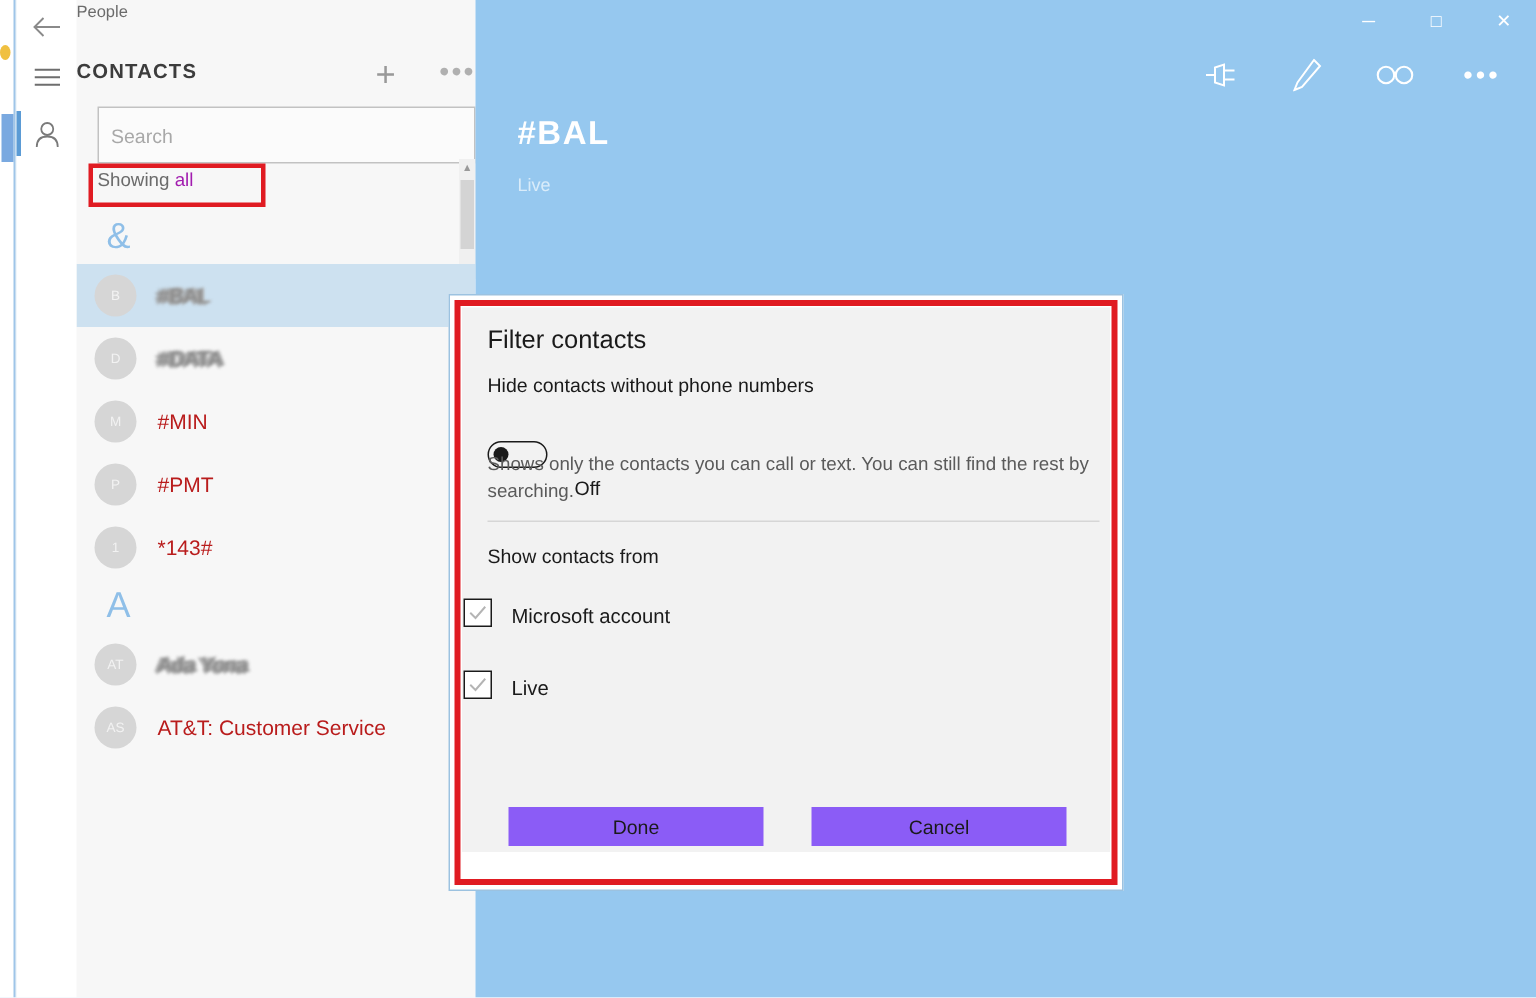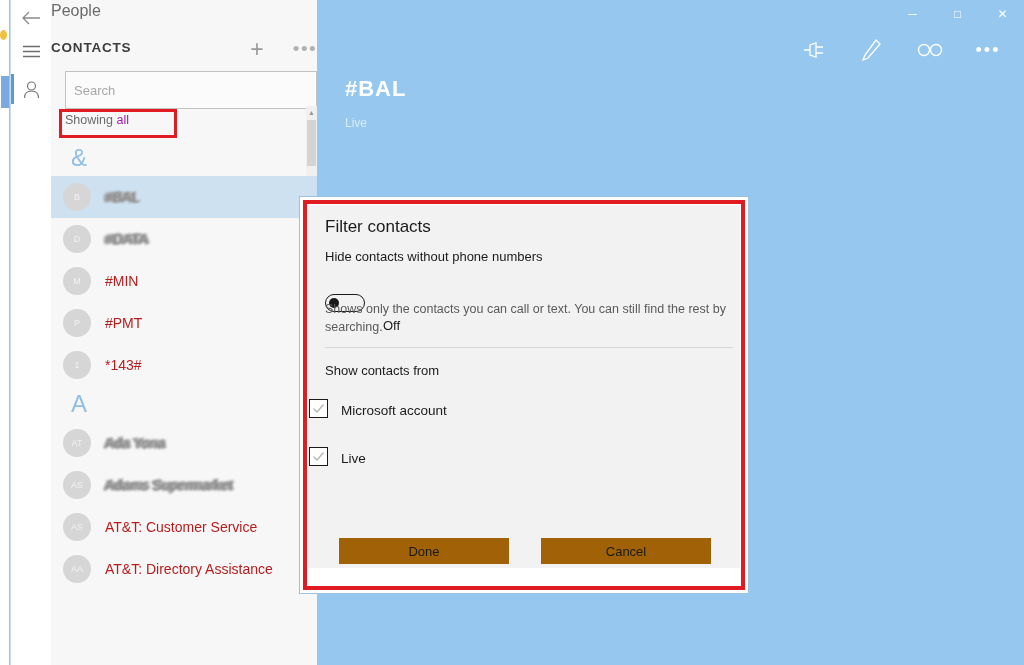--- a/index.html
+++ b/index.html
@@ -64,21 +64,21 @@
   }
 
   
   .contacts-pane {
     position: absolute; left: 40px; top: 0;
     width: 266px; height: 665px;
     background: #f7f7f7;
   }
   .pane-title {
     position: absolute; left: 0; top: 2px;
-    font-size: 16px; color: #6b6b6b;
+    font-size: 11px; color: #6b6b6b;
   }
   .contacts-header {
     position: absolute; left: 0; top: 38px;
     width: 266px; height: 26px;
   }
   .contacts-label {
     position: absolute; left: 0; top: 2px;
     font-size: 13.5px; font-weight: bold;
     letter-spacing: 0.8px; color: #3c3c3c;
   }
@@ -280,21 +280,21 @@
   .checkbox svg { position: absolute; left: 1px; top: 1px; }
   .check-label { margin-left: 13px; font-size: 13.5px; color: #1a1a1a; }
 
   .dlg-buttons {
     position: absolute; left: 31px; top: 333px;
     width: 372px;
     display: flex; justify-content: space-between;
   }
   .dlg-btn {
     width: 170px; height: 26px;
-    background: #a16207;
+    background: #8b5cf6;
     border: none;
     font-family: "Liberation Sans", sans-serif;
     font-size: 13px; color: #1a1a1a;
     cursor: pointer;
   }
 </style>
 </head>
 <body>
 
 <div id="app">
@@ -368,29 +368,21 @@
             <div class="avatar">1</div>
             <div class="contact-name">*143#</div>
           </div>
           <div class="group-letter">A</div>
           <div class="contact-row">
             <div class="avatar">AT</div>
             <div class="contact-name redacted">Ada Yona</div>
           </div>
           <div class="contact-row">
             <div class="avatar">AS</div>
-            <div class="contact-name redacted">Adams Supermarket</div>
-          </div>
-          <div class="contact-row">
-            <div class="avatar">AS</div>
             <div class="contact-name">AT&amp;T: Customer Service</div>
-          </div>
-          <div class="contact-row">
-            <div class="avatar">AA</div>
-            <div class="contact-name">AT&amp;T: Directory Assistance</div>
           </div>
         </div>
     </div>
 
     <div class="detail">
 
       <div class="win-ctrls">
         <div class="win-btn">─</div>
         <div class="win-btn">□</div>
         <div class="win-btn">✕</div>

